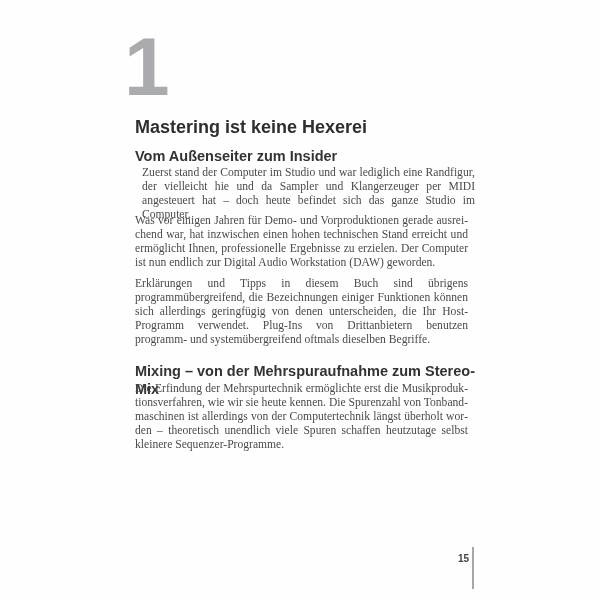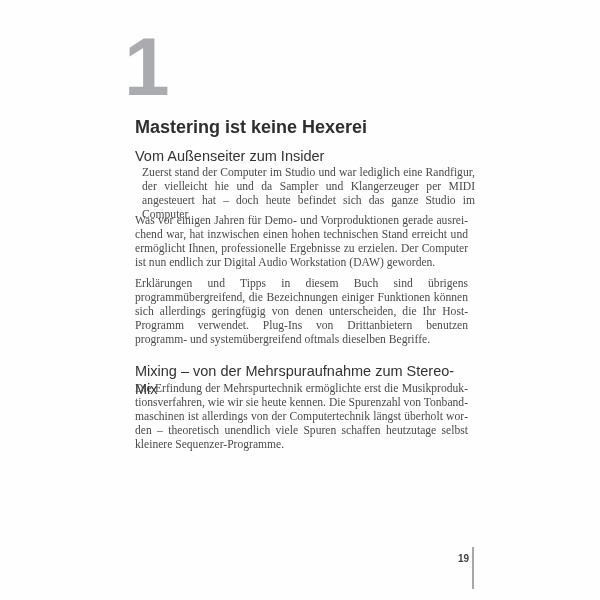--- a/index.html
+++ b/index.html
@@ -10,21 +10,21 @@
     font-family:"Liberation Sans", sans-serif; font-weight:bold;
     font-size:82px; line-height:82px; color:#a9abae; letter-spacing:-2px;
   }
   .h1 {
     position:absolute; left:135px; top:116px; width:340px;
     font-family:Liberation Sans, sans-serif; font-weight:bold;
     font-size:18px; line-height:22px; color:#2e2e2e; margin:0;
   }
   .h2 {
     position:absolute; left:135px; top:147px; width:340px;
-    font-family:"Liberation Sans", sans-serif; font-weight:normal;
+    font-family:"Liberation Sans", sans-serif; font-weight:bold;
     font-size:14.5px; line-height:18px; color:#333; margin:0;
   }
   .h2b { top:362px; }
   .para {
     position:absolute; left:135px; width:333px;
     font-family:"Liberation Serif", serif; font-size:11.6px; line-height:14px;
     color:#4a4a4a; text-align:justify; margin:0;
     hyphens:manual;
   }
   .p1 { top:166px;margin-left:7px; }
@@ -49,15 +49,15 @@
   <h1 class="h1">Mastering ist keine Hexerei</h1>
 
   <h2 class="h2">Vom Außenseiter zum Insider</h2>
   <p class="para p1">Zuerst stand der Computer im Studio und war lediglich eine Randfigur, der vielleicht hie und da Sampler und Klangerzeuger per MIDI angesteu­ert hat – doch heute befindet sich das ganze Studio im Computer.</p>
   <p class="para p3">Erklärungen und Tipps in diesem Buch sind übrigens programmübergrei­fend, die Bezeichnungen einiger Funktionen können sich allerdings ge­ringfügig von denen unterscheiden, die Ihr Host-Programm verwendet. Plug-Ins von Drittanbietern benutzen programm- und systemübergrei­fend oftmals dieselben Begriffe.</p>
   <p class="para p2">Was vor einigen Jahren für Demo- und Vorproduktionen gerade ausrei­chend war, hat inzwischen einen hohen technischen Stand erreicht und ermöglicht Ihnen, professionelle Ergebnisse zu erzielen. Der Computer ist nun endlich zur Digital Audio Workstation (DAW) geworden.</p>
 
   <h2 class="h2 h2b">Mixing – von der Mehrspuraufnahme zum Stereo-Mix</h2>
   <p class="para p4">Die Erfindung der Mehrspurtechnik ermöglichte erst die Musikproduk­tionsverfahren, wie wir sie heute kennen. Die Spurenzahl von Tonband­maschinen ist allerdings von der Computertechnik längst überholt wor­den – theoretisch unendlich viele Spuren schaffen heutzutage selbst klei­nere Sequenzer-Programme.</p>
 
-  <div class="page-number">19</div>
+  <div class="page-number">15</div>
   <div class="rule"></div>
 </div>
 
 </body></html>

